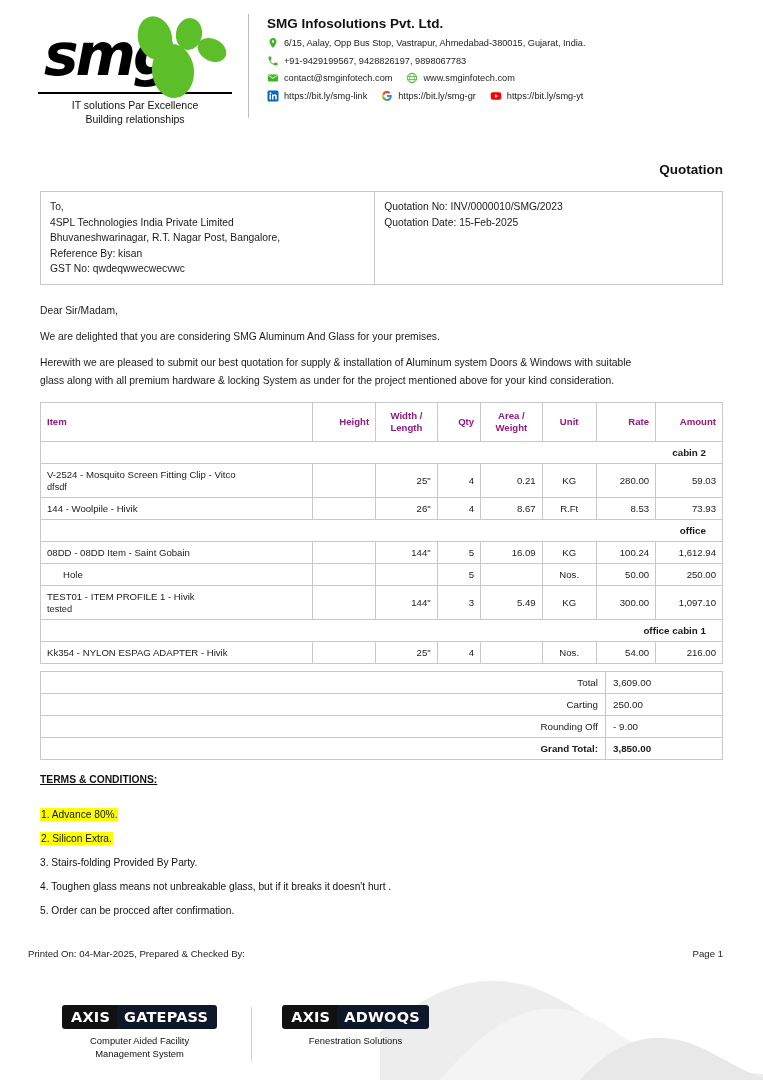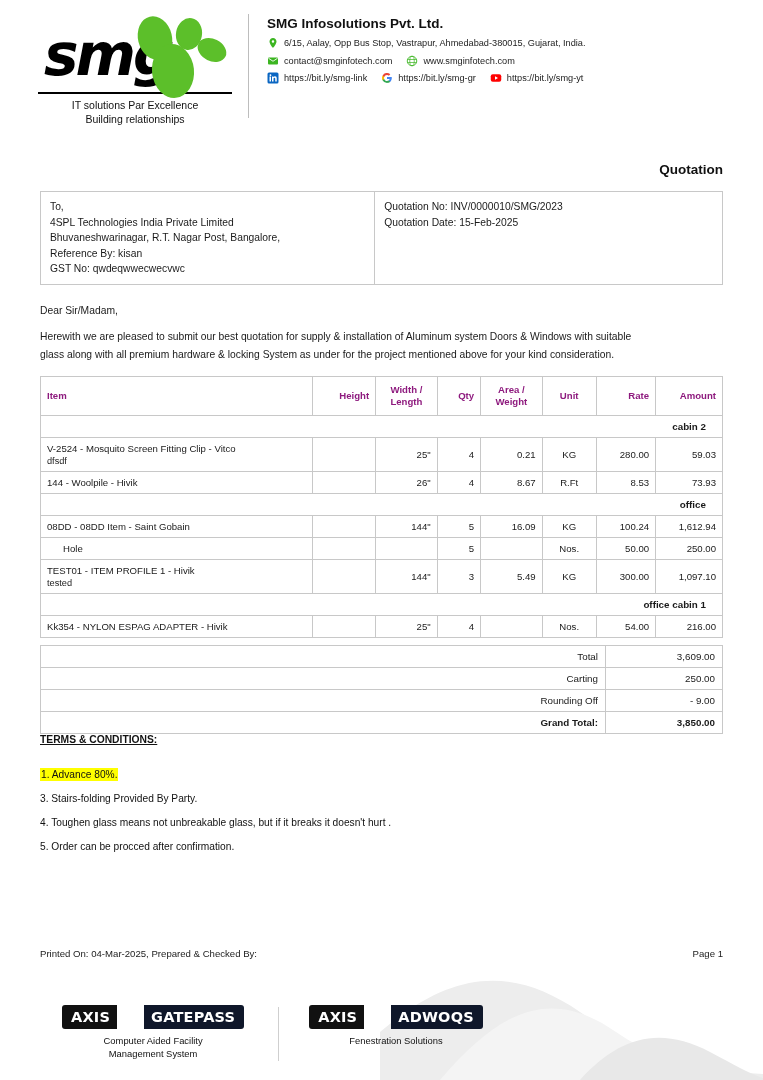--- a/index.html
+++ b/index.html
@@ -75,36 +75,36 @@
   .c-qty    { width:41px; }
   .c-area   { width:58px; }
   .c-unit   { width:51px; }
   .c-rate   { width:56px; }
   .c-amount { width:63px; }
 
   
   .totals { width:100%; border-collapse:collapse; margin-top:7px; table-layout:fixed; }
   .totals td { border:1px solid #c8c8c8; font-size:9.8px; padding:5px 7px; }
   .totals td.lbl { text-align:right;padding-left:26px; }
-  .totals td.val { text-align:right; width:117px; }
+  .totals td.val { width:117px; }
   .totals tr.grand td { font-weight:bold; }
 
   
-  .terms { }
+  .terms { margin-top:14px; }
   .terms-title { font-size:10.3px; font-weight:bold; text-decoration:underline; color:#111; margin-bottom:22px; }
   .term { font-size:10.2px; line-height:15px; margin-bottom:9px; color:#111; }
   .term .hl { background:#ffff00; padding:1px 1px; }
 
   
-  .print-footer { position:absolute; left:40px; right:40px; top:948px; display:flex; justify-content:space-between; font-size:9.6px; color:#222; z-index:2; }
+  .print-footer { position:absolute; left:28px; right:40px; top:948px; display:flex; justify-content:space-between; font-size:9.6px; color:#222; z-index:2; }
 
   
   .brandbar { position:absolute; left:0; right:0; top:1005px; display:flex; align-items:flex-start; padding-left:62px; z-index:2; }
   .brand { text-align:center; }
-  .brand-pill { display:inline-flex; align-items:flex-end; border-radius:3px; overflow:hidden; font-family:"DejaVu Sans", sans-serif;gap:27px; }
+  .brand-pill { display:inline-flex; align-items:flex-end; border-radius:3px; overflow:hidden; font-family:"DejaVu Sans", sans-serif; }
   .pill-a { background:#111; color:#fff; font-weight:bold; font-size:14.5px; padding:4px 7px 4px 9px; letter-spacing:.2px; }
   .pill-b { background:#0f172a; color:#fff; font-weight:bold; font-size:14.5px; padding:4px 9px 4px 7px; letter-spacing:.2px; }
   .brand-sub { font-size:9.4px; color:#111; line-height:13px; margin-top:5px; }
   .brand-div { width:1px; background:#cfcfcf; height:54px; margin:2px 30px 0 34px; }
 </style>
 </head>
 <body>
 
 <svg class="watermark" viewBox="0 0 383 110" preserveAspectRatio="none">
   <path d="M0 62 C70 2 130 -6 200 42 C260 84 320 100 383 104 L383 110 L0 110 Z" fill="#ededed"></path>
@@ -133,20 +133,28 @@
 
     <div class="contact-line">
       <span class="seg">
         <svg class="ico" viewBox="0 0 24 24">
             <path fill="#3cb521" d="M12 2C8.1 2 5 5.1 5 9c0 5.2 7 13 7 13s7-7.8 7-13c0-3.9-3.1-7-7-7zm0 9.5A2.5 2.5 0 1 1 12 6.5a2.5 2.5 0 0 1 0 5z"></path>
           </svg>
         <span>6/15, Aalay, Opp Bus Stop, Vastrapur, Ahmedabad-380015, Gujarat, India.</span>
       </span>
     </div>
 
+    <div class="contact-line">
+      <span class="seg">
+        <svg class="ico" viewBox="0 0 24 24">
+            <path fill="#3cb521" d="M6.6 10.8c1.4 2.8 3.8 5.1 6.6 6.6l2.2-2.2c.3-.3.7-.4 1-.2 1.2.4 2.4.6 3.7.6.6 0 1 .4 1 1V20c0 .6-.4 1-1 1C10.6 21 3 13.4 3 4c0-.6.4-1 1-1h3.5c.6 0 1 .4 1 1 0 1.3.2 2.5.6 3.7.1.3 0 .7-.2 1l-2.3 2.1z"></path>
+          </svg>
+        <span>+91-9429199567, 9428826197, 9898067783</span>
+      </span>
+    </div>
 
     <div class="contact-line">
       <span class="seg">
         <svg class="ico" viewBox="0 0 24 24">
             <rect x="2" y="5" width="20" height="14" rx="2" fill="#3cb521"></rect>
             <path d="M3 6.5l9 6 9-6" stroke="#fff" stroke-width="1.8" fill="none"></path>
           </svg>
         <span>contact@smginfotech.com</span>
       </span>
       <span class="seg">
@@ -204,20 +212,21 @@
       <td class="party-right">
         <div>Quotation No: INV/0000010/SMG/2023</div>
         <div>Quotation Date: 15-Feb-2025</div>
       </td>
     </tr>
   </tbody>
     </table>
 
   <div class="para-wrap">
     <p class="para">Dear Sir/Madam,</p>
+    <p class="para">We are delighted that you are considering SMG Aluminum And Glass for your premises.</p>
     <p class="para tight">Herewith we are pleased to submit our best quotation for supply &amp; installation of Aluminum system Doors &amp; Windows with suitable</p>
     <p class="para">glass along with all premium hardware &amp; locking System as under for the project mentioned above for your kind consideration.</p>
   </div>
 
   <table class="items">
     <colgroup>
       <col class="c-item">
         <col class="c-height">
         <col class="c-width">
         <col class="c-qty">
@@ -335,20 +344,21 @@
           <td class="lbl">Grand Total:</td>
           <td class="val">3,850.00</td>
         </tr>
       </tbody>
   </table>
 
   <div class="terms">
     <div class="terms-title">TERMS &amp; CONDITIONS:</div>
     <div>
         <div class="term"><span class="hl" style="background: rgb(255, 255, 0);">1. Advance 80%.</span></div>
+        <div class="term"><span class="hl" style="background: rgb(255, 255, 0);">2. Silicon Extra.</span></div>
         <div class="term">3. Stairs-folding Provided By Party.</div>
         <div class="term">4. Toughen glass means not unbreakable glass, but if it breaks it doesn't hurt .</div>
         <div class="term">5. Order can be procced after confirmation.</div>
       </div>
   </div>
 
 </div>
 
 <div class="print-footer">
   <span>Printed On: 04-Mar-2025, Prepared &amp; Checked By:</span>

